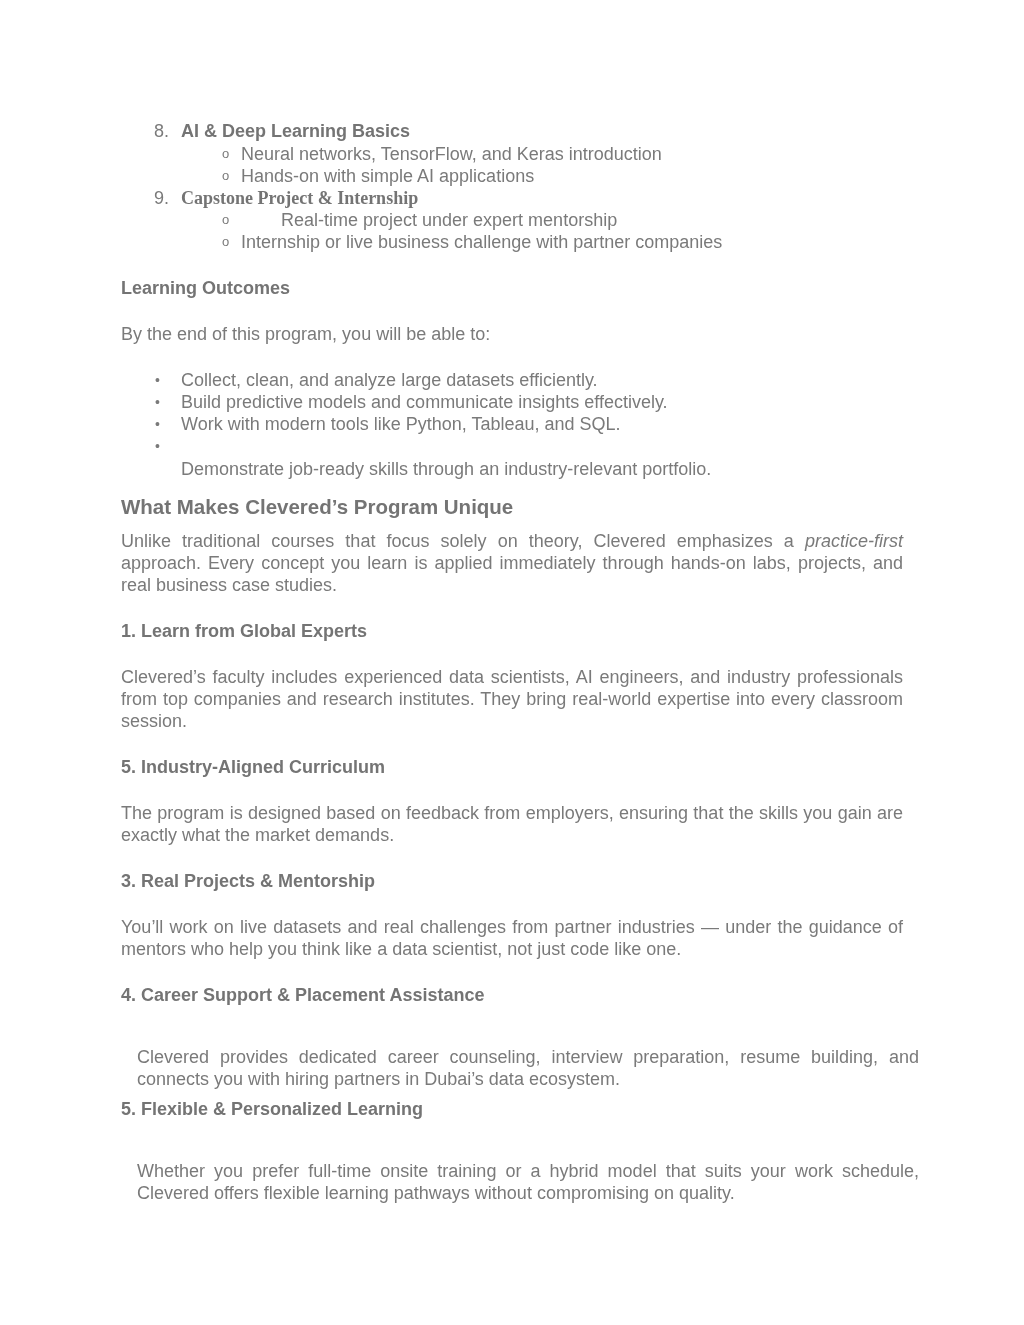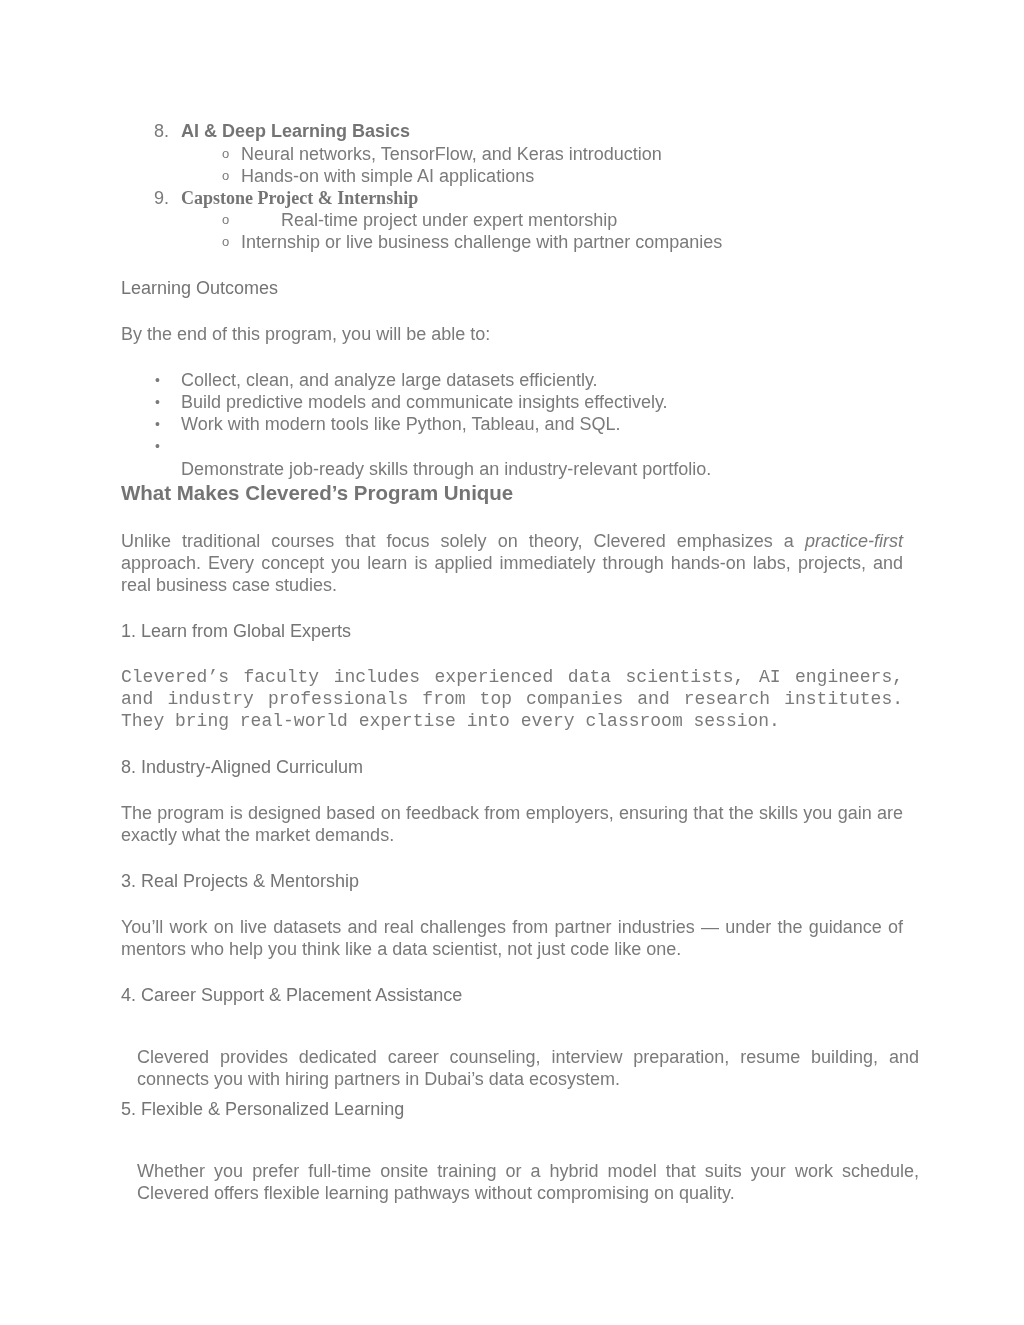--- a/index.html
+++ b/index.html
@@ -3,28 +3,28 @@
   <meta charset="utf-8">
   <style>
     html, body { margin: 0; padding: 0; background: #ffffff; }
     body {
       width: 1024px; height: 1325px; position: relative; overflow: hidden;
       font-family: "Liberation Sans", sans-serif; color: #7a7a7a;
       font-size: 18px;
     }
     .page { position: absolute; left: 121px; top: 0; width: 782px; }
     .abs { position: absolute; white-space: nowrap; line-height: 22px; }
-    .bold { font-weight: normal; color: #747474; }
+    .bold { font-weight: bold; color: #747474; }
     .ol-num { position: absolute; left: 28px; width: 20px; text-align: right; }
     .ol-title { position: absolute; left: 60px; font-weight: bold; color: #747474; text-align: center; }
     .sub-bullet { position: absolute; left: 101px; font-size: 13px; }
     .sub-text { position: absolute; left: 120px; }
     .bullet { position: absolute; left: 34px; font-size: 14px; }
     .bullet-text { position: absolute; left: 60px; }
-    .h2 { font-size: 20.5px; font-weight: bold; color: #747474; }
+    .h2 { font-size: 20.5px; font-weight: bold; color: #747474; margin-top: 14px; }
     .para { position: absolute; left: 0; width: 782px; text-align: justify; line-height: 22px; white-space: normal; }
   </style>
 </head>
 <body>
 
 <div class="page">
 
   <div>
     <span class="abs ol-num" style="top:120px;">8.</span>
     <span class="abs ol-title" style="top:120px;">AI &amp; Deep Learning Basics</span>
@@ -55,23 +55,23 @@
     <span class="abs bullet-text" style="top:413px;text-align:center;">Work with modern tools like Python, Tableau, and SQL.</span>
     <span class="abs bullet" style="top:435px;">•</span>
     <span class="abs bullet-text" style="top:458px;">Demonstrate job-ready skills through an industry-relevant portfolio.</span>
   </div>
 
   <div>
     <span class="abs h2" style="left:0; top:482px;">What Makes Clevered’s Program Unique</span>
     <p class="para" style="top:530px; margin:0;"><span>Unlike traditional courses that focus solely on theory, Clevered emphasizes a </span><em>practice-first</em><span> approach. Every concept you learn is applied immediately through hands-on labs, projects, and real business case studies.</span></p>
 
     <span class="abs bold" style="left:0; top:620px;">1. Learn from Global Experts</span>
-    <p class="para" style="top:666px; margin:0;font-family:Liberation Mono, monospace;">Clevered’s faculty includes experienced data scientists, AI engineers, and industry professionals from top companies and research institutes. They bring real-world expertise into every classroom session.</p>
+    <p class="para" style="top:666px; margin:0;">Clevered’s faculty includes experienced data scientists, AI engineers, and industry professionals from top companies and research institutes. They bring real-world expertise into every classroom session.</p>
 
-    <span class="abs bold" style="left:0; top:756px;">8. Industry-Aligned Curriculum</span>
+    <span class="abs bold" style="left:0; top:756px;">5. Industry-Aligned Curriculum</span>
     <p class="para" style="top:802px; margin:0;">The program is designed based on feedback from employers, ensuring that the skills you gain are exactly what the market demands.</p>
 
     <span class="abs bold" style="left:0; top:870px;">3. Real Projects &amp; Mentorship</span>
     <p class="para" style="top:916px; margin:0;">You’ll work on live datasets and real challenges from partner industries — under the guidance of mentors who help you think like a data scientist, not just code like one.</p>
 
     <span class="abs bold" style="left:0; top:984px;">4. Career Support &amp; Placement Assistance</span>
     <p class="para" style="top:1030px; margin:16px;">Clevered provides dedicated career counseling, interview preparation, resume building, and connects you with hiring partners in Dubai’s data ecosystem.</p>
 
     <span class="abs bold" style="left:0; top:1098px;">5. Flexible &amp; Personalized Learning</span>
     <p class="para" style="top:1144px; margin:16px;">Whether you prefer full-time onsite training or a hybrid model that suits your work schedule, Clevered offers flexible learning pathways without compromising on quality.</p>

